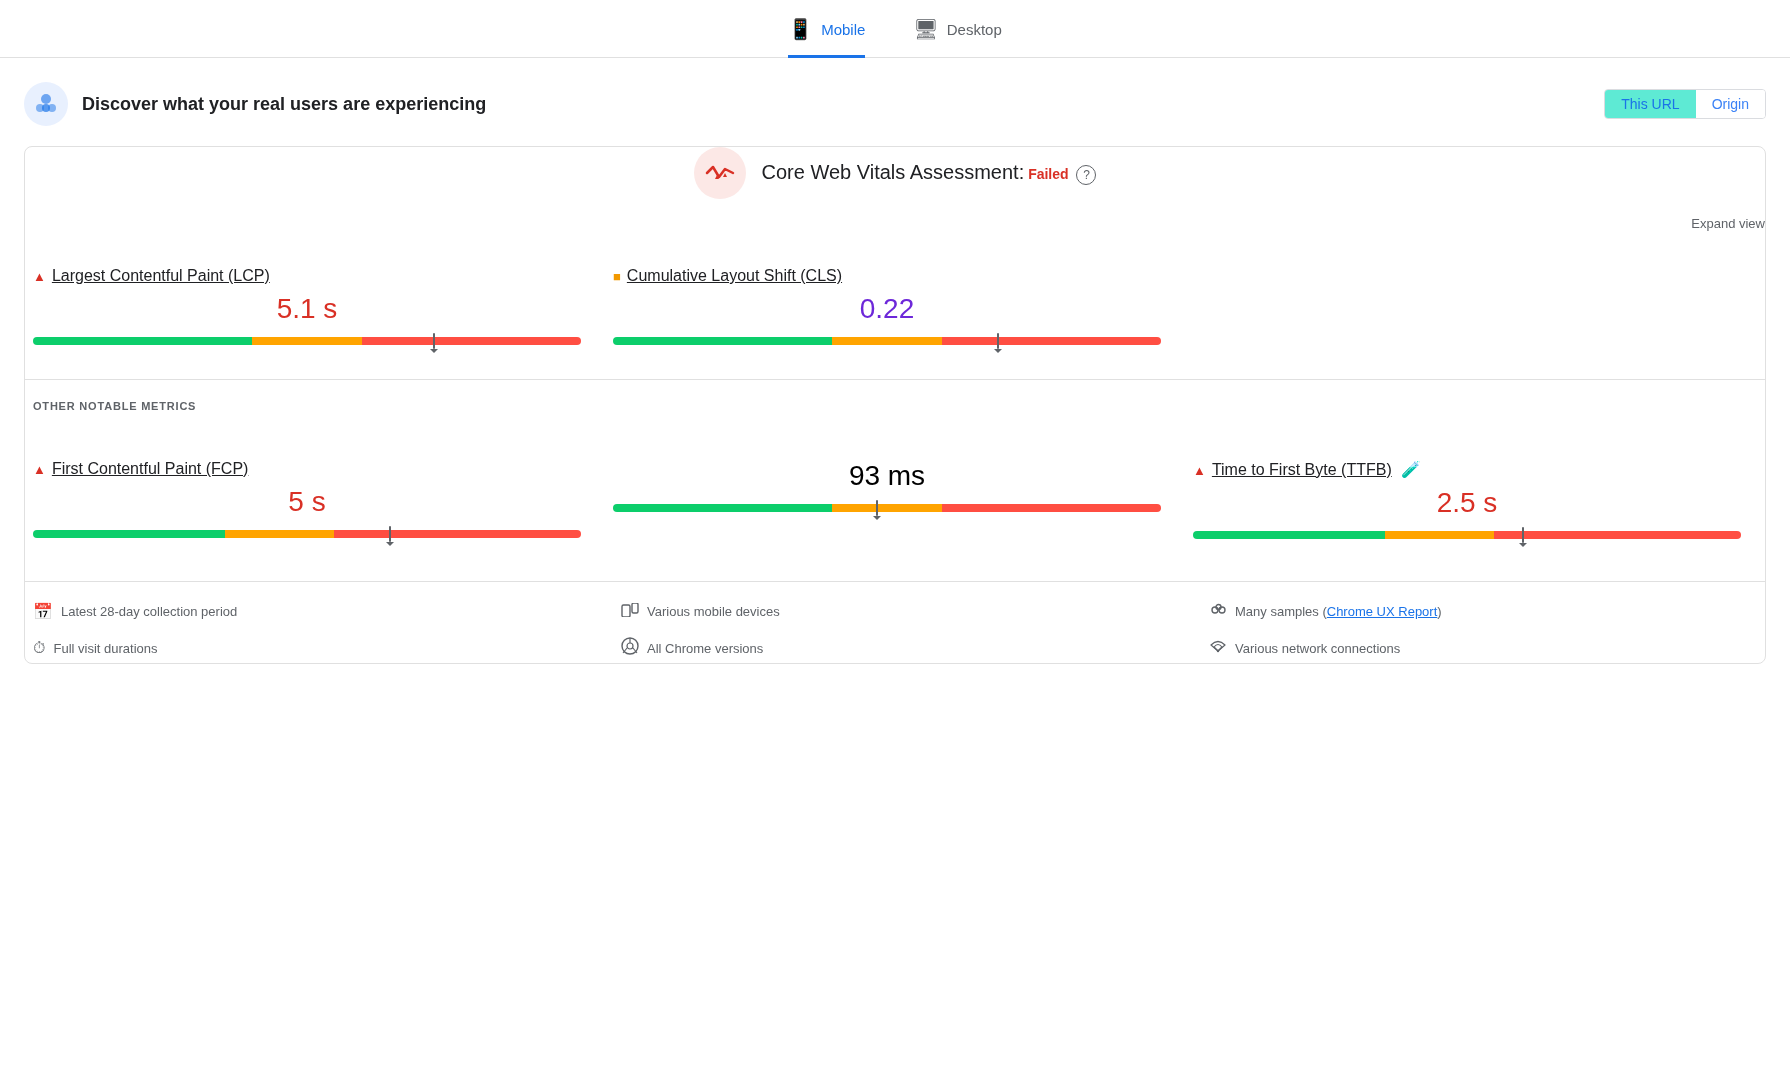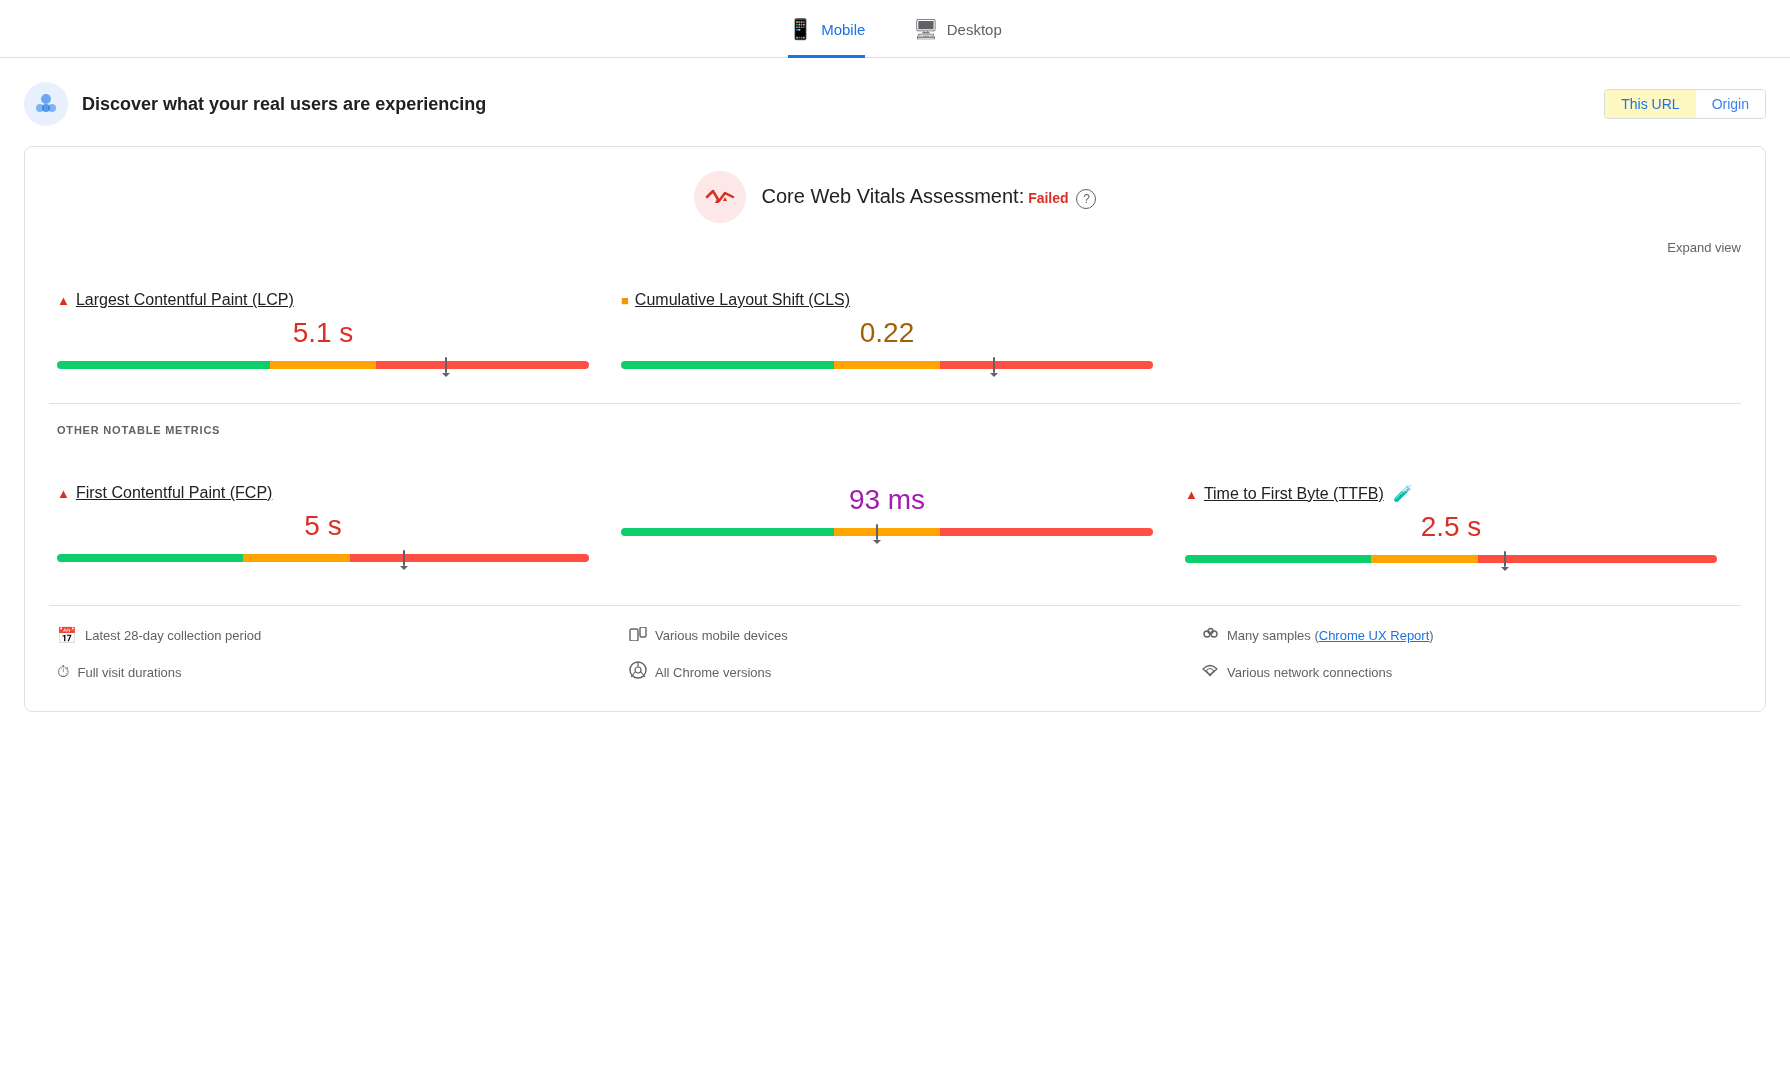--- a/index.html
+++ b/index.html
@@ -77,31 +77,30 @@
     .url-toggle-btn {
       padding: 6px 16px;
       font-size: 14px;
       cursor: pointer;
       background: #fff;
       color: #3b82f6;
       border: none;
       outline: none;
     }
     .url-toggle-btn.active {
-      background: #fef9c3;
+      background: #5eead4;
       color: #1a73e8;
       font-weight: 500;
     }
 
     
     .main-card {
       margin: 0 24px;
       border: 1px solid #e0e0e0;
       border-radius: 8px;
-      padding: 24px;
     }
 
     
     .cwv-header {
       display: flex;
       align-items: center;
       justify-content: center;
       gap: 16px;
       margin-bottom: 16px;
     }
@@ -176,22 +175,22 @@
       color: #202124;
       cursor: pointer;
     }
     .metric-value {
       font-size: 28px;
       font-weight: 400;
       text-align: center;
       margin-bottom: 12px;
     }
     .metric-value.red { color: #d93025; }
-    .metric-value.orange { color: #a16207; }
-    .metric-value.green { color: #a21caf; }
+    .metric-value.orange { color: #6d28d9; }
+    .metric-value.green { color: #000000; }
 
     
     .progress-bar-container {
       position: relative;
       height: 10px;
       width: 100%;
     }
     .progress-bar {
       display: flex;
       height: 8px;

